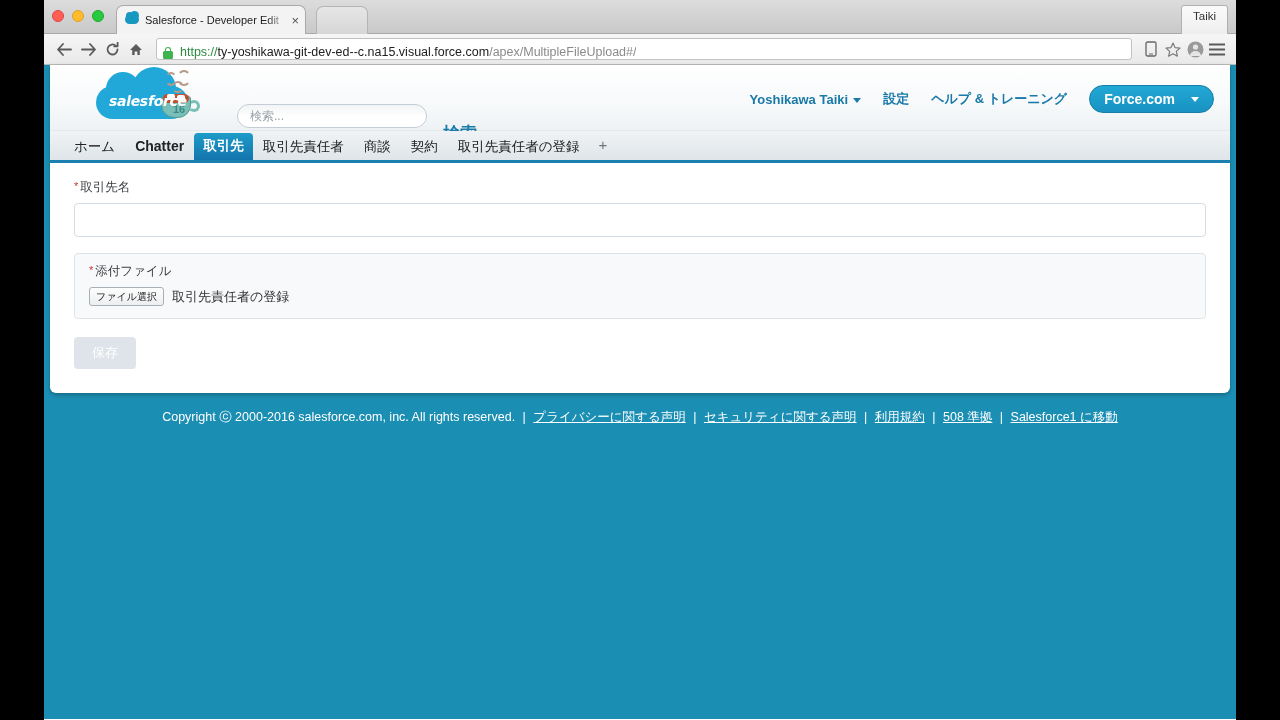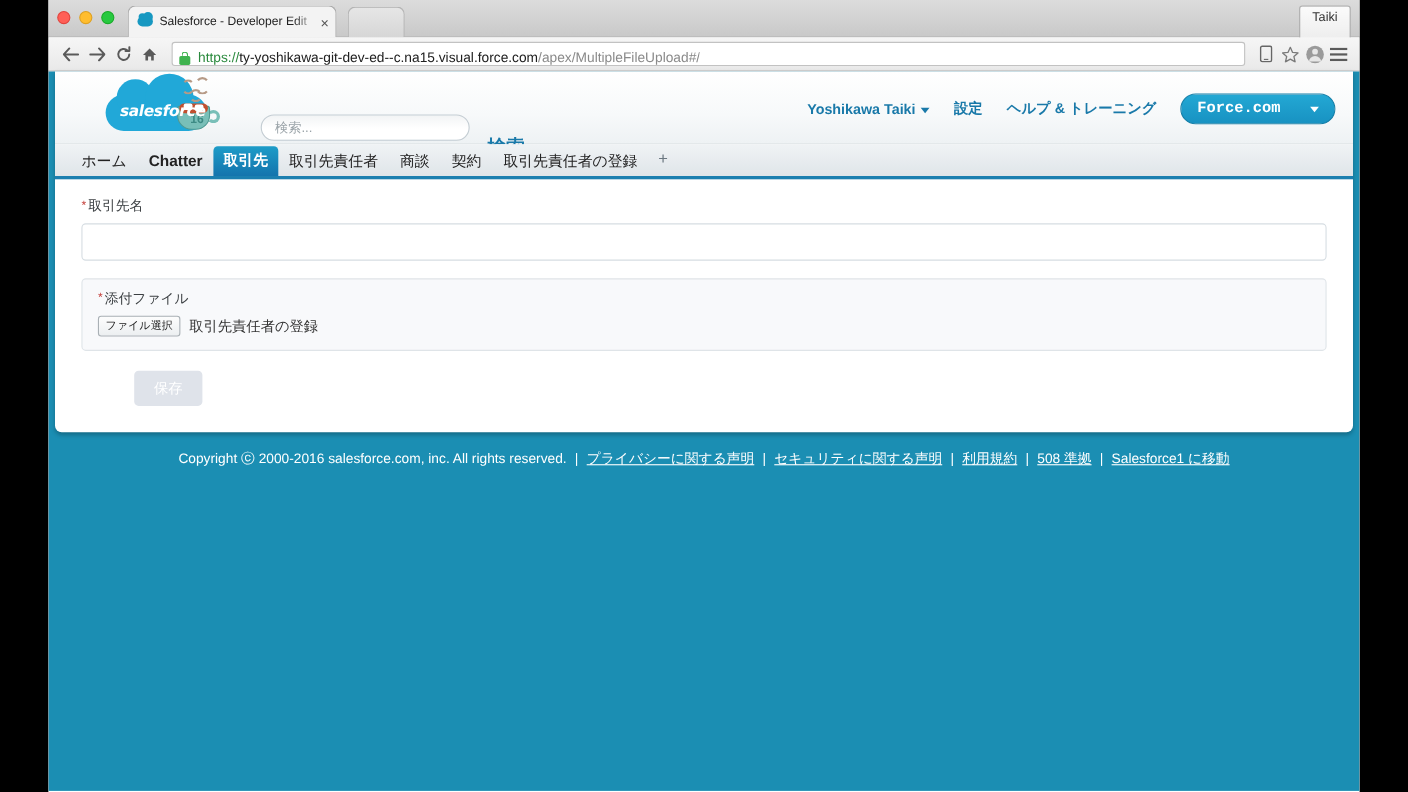--- a/index.html
+++ b/index.html
@@ -182,21 +182,21 @@
     color: #1979a9; font-size: 13px; font-weight: bold; text-decoration: none; white-space: nowrap;
   }
   .caret-d {
     display: inline-block; width: 0; height: 0; margin-left: 5px;
     border-left: 4px solid transparent; border-right: 4px solid transparent;
     border-top: 5px solid #1979a9; vertical-align: middle;
   }
   .force-btn {
     background: linear-gradient(#23a8d4, #1892c2);
     border: 1px solid #157fa8; border-radius: 14px;
-    padding: 5px 14px; display: flex; align-items: center; gap: 27px; font-family: Liberation Mono, monospace;
+    padding: 5px 14px; display: flex; align-items: center; gap: 16px;
   }
   .force-btn .lbl { color: #fff; font-size: 14px; font-weight: bold; }
   .caret-w {
     width: 0; height: 0;
     border-left: 4px solid transparent; border-right: 4px solid transparent;
     border-top: 5px solid #ffffff;
   }
 
   
   .sf-tabbar {
@@ -238,21 +238,20 @@
     border: 1px solid #a9b0b5; border-radius: 3px;
     font-size: 10px; color: #222; padding: 2px 6px; line-height: 1.3;
     font-family: "Liberation Sans", sans-serif; white-space: nowrap;
   }
   .file-status { font-size: 13px; color: #333; }
   .save-btn {
     margin-top: 18px; width: 62px; height: 32px;
     background: #dfe3ea; border: none; border-radius: 4px;
     color: #ffffff; font-size: 13px;
     font-family: "Liberation Sans", sans-serif;
-    margin-left: 48px;
   }
 
   
   .sf-footer {
     position: absolute; left: 0; top: 344px; width: 1192px;
     text-align: center; font-size: 12.5px; color: #ffffff;
   }
   .sf-footer a { color: #ffffff; text-decoration: underline; }
   .sf-footer .sep { padding: 0 4px; }
 </style>

